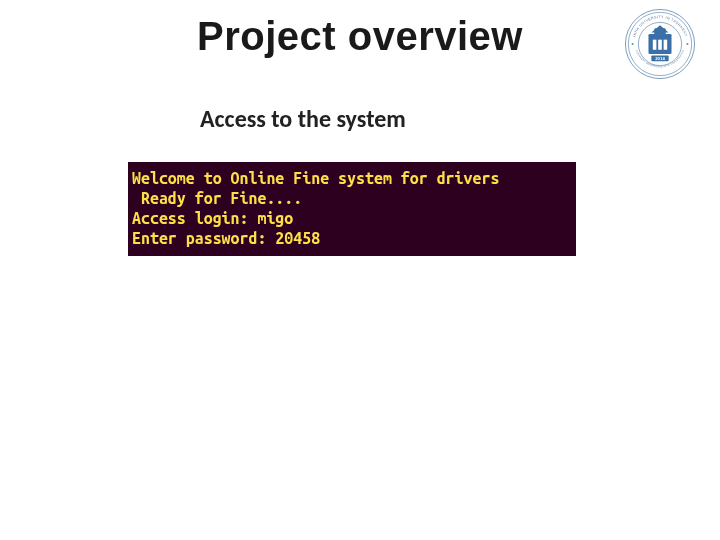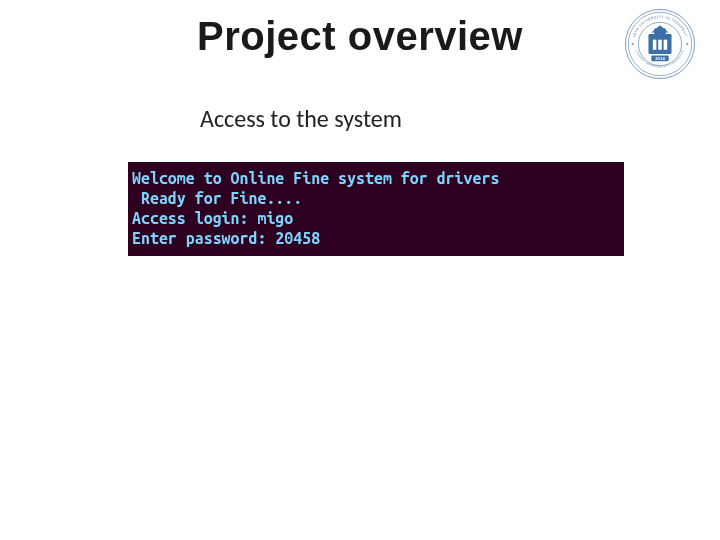--- a/index.html
+++ b/index.html
@@ -28,35 +28,35 @@
     right: 24px;
     width: 72px;
     height: 72px;
   }
   .logo svg { width: 100%; height: 100%; }
   .subtitle {
     position: absolute;
     top: 104px;
     left: 200px;
     font-size: 24px;
-    font-weight: 400;
+    font-weight: 700;
     color: #222;
     font-family: "Calibri", "Segoe UI", sans-serif;
   }
   .terminal {
     position: absolute;
     top: 162px;
     left: 128px;
-    width: 496px;
+    width: 448px;
     background: #2c001e;
     padding: 6px 4px 8px 4px;
     font-family: "Ubuntu Mono", "DejaVu Sans Mono", Consolas, monospace;
     font-size: 16px;
     line-height: 1.25;
-    color: #7dd3fc;
+    color: #fde047;
     font-weight: bold;
   }
   .terminal-line { white-space: pre; }
 </style>
 </head>
 <body>
 
 <div class="slide-title">Project overview</div>
 
 <div class="logo">

